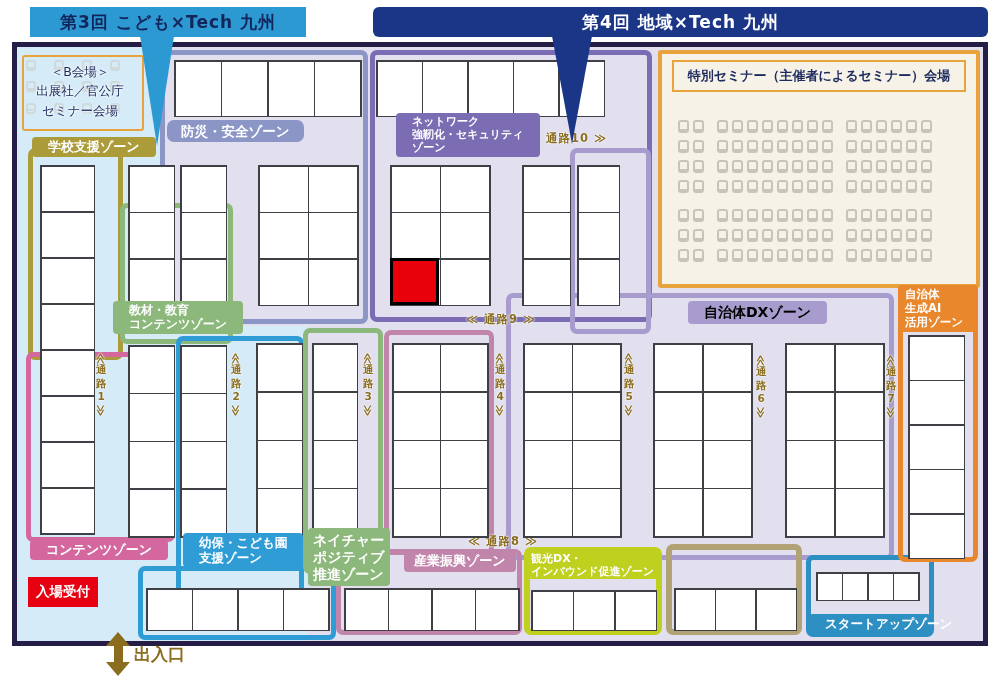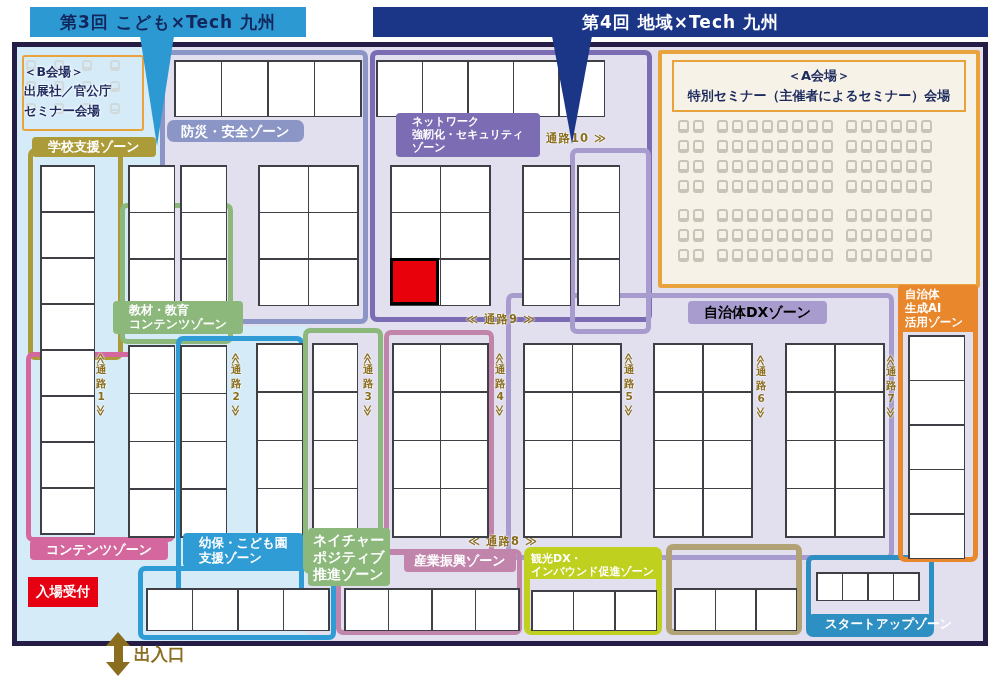--- a/index.html
+++ b/index.html
@@ -7,21 +7,21 @@
   #canvas {
     position: relative; width: 1000px; height: 682px; background: #fff;
     font-family: "DejaVu Sans", "Liberation Sans", sans-serif; overflow: hidden;
   }
   .abs { position: absolute; }
 
   
   .banner { height: 30px; display: flex; align-items: center; justify-content: center;
             font-size: 17px; font-weight: bold; z-index: 6; letter-spacing: 1px; }
   .banner-left  { left: 30px;  top: 7px; width: 276px; background: #2d99d3; color: #12265c; }
-  .banner-right { left: 373px; top: 7px; width: 615px; background: #1b3687; color: #ffffff; }
+  .banner-right { left: 373px; top: 7px; width: 615px; background: #1b3687; color: #ffffff; border-radius: 6px; }
   .pt { z-index: 6; clip-path: polygon(0 0, 100% 0, 50% 100%); }
   .pt-left  { left: 140px; top: 36px; width: 34px; height: 110px; background: #2d99d3; }
   .pt-right { left: 552px; top: 36px; width: 40px; height: 108px; background: #1b3687; }
 
   
   #map-bg { left: 12px; top: 42px; width: 976px; height: 604px;
             background: #e2dfee; border: 5px solid #251d45; z-index: 0; }
   .bluearea { background: #d6ebf8; z-index: 1; }
   #blue1 { left: 17px; top: 47px; width: 146px; height: 292px; }
   #blue2 { left: 17px; top: 326px; width: 290px; height: 315px; }
@@ -61,22 +61,22 @@
   .l-nature    { left: 308px; top: 528px; background: #8cb87c; font-size: 14px; padding: 4px 5px; }
   .l-sangyo    { left: 404px; top: 550px; background: #c184ab; font-size: 13px; padding: 3px 10px; }
   .l-kanko     { left: 527px; top: 551px; background: #bfd01e; font-size: 11px; padding: 1px 4px; }
   .l-smart     { left: 669px; top: 548px; background: #b2a376; font-size: 11px; padding: 1px 4px; }
   .l-startup   { left: 809px; top: 614px; background: #2d8fc2; font-size: 12.5px; width: 122px; text-align: left; }
   .l-dx        { left: 688px; top: 301px; background: #a89cce; color: #000000; font-size: 14px; padding: 3px 16px; }
   .l-ai        { left: 898px; top: 285px; background: #e8872b; font-size: 11.5px; width: 80px;
                  border-radius: 4px 4px 0 0; padding: 3px 7px; }
 
   
-  .bhall-text { left: 24px; top: 62px; width: 112px; text-align: left; font-size: 12.5px;
-                font-weight: bold; color: #1c2a5e; line-height: 1.55; z-index: 3;
+  .bhall-text { left: 24px; top: 62px; width: 112px; text-align: center; font-size: 12.5px;
+                font-weight: normal; color: #1c2a5e; line-height: 1.55; z-index: 3;
                 text-shadow: 0 0 3px #fff, 0 0 3px #fff; }
   .b-seats { left: 26px; top: 60px; width: 112px; height: 64px; display: grid;
              grid-template-columns: repeat(4, 1fr); grid-template-rows: repeat(3, 1fr);
              opacity: .45; z-index: 2; }
   .a-title { left: 672px; top: 60px; width: 294px; border: 2px solid #e8a33d; text-align: center;
              color: #1c2a5e; font-weight: bold; font-size: 13px; line-height: 1.55;
              padding: 4px 0; z-index: 3; }
   .a-seats { left: 678px; top: 120px; display: flex; flex-direction: column; gap: 7px; z-index: 2; }
   .seat-row { display: flex; gap: 13px; }
   .seat-group { display: flex; gap: 4px; }
@@ -161,21 +161,20 @@
       <div class="seat mini"></div>
     </div>
   <div class="abs bhall-text">
       <div>＜B会場＞</div>
       <div>出展社／官公庁</div>
       <div>セミナー会場</div>
     </div>
 
   <div class="zone z-ahall"></div>
   <div class="abs a-title">
-      <div>＜A会場＞</div>
       <div>特別セミナー（主催者によるセミナー）会場</div>
     </div>
   <div class="abs a-seats" id="a-seats">
       <div class="seat-row">
         <div class="seat-group">
           <div class="seat"></div>
           <div class="seat"></div>
         </div>
         <div class="seat-group">
           <div class="seat"></div>

